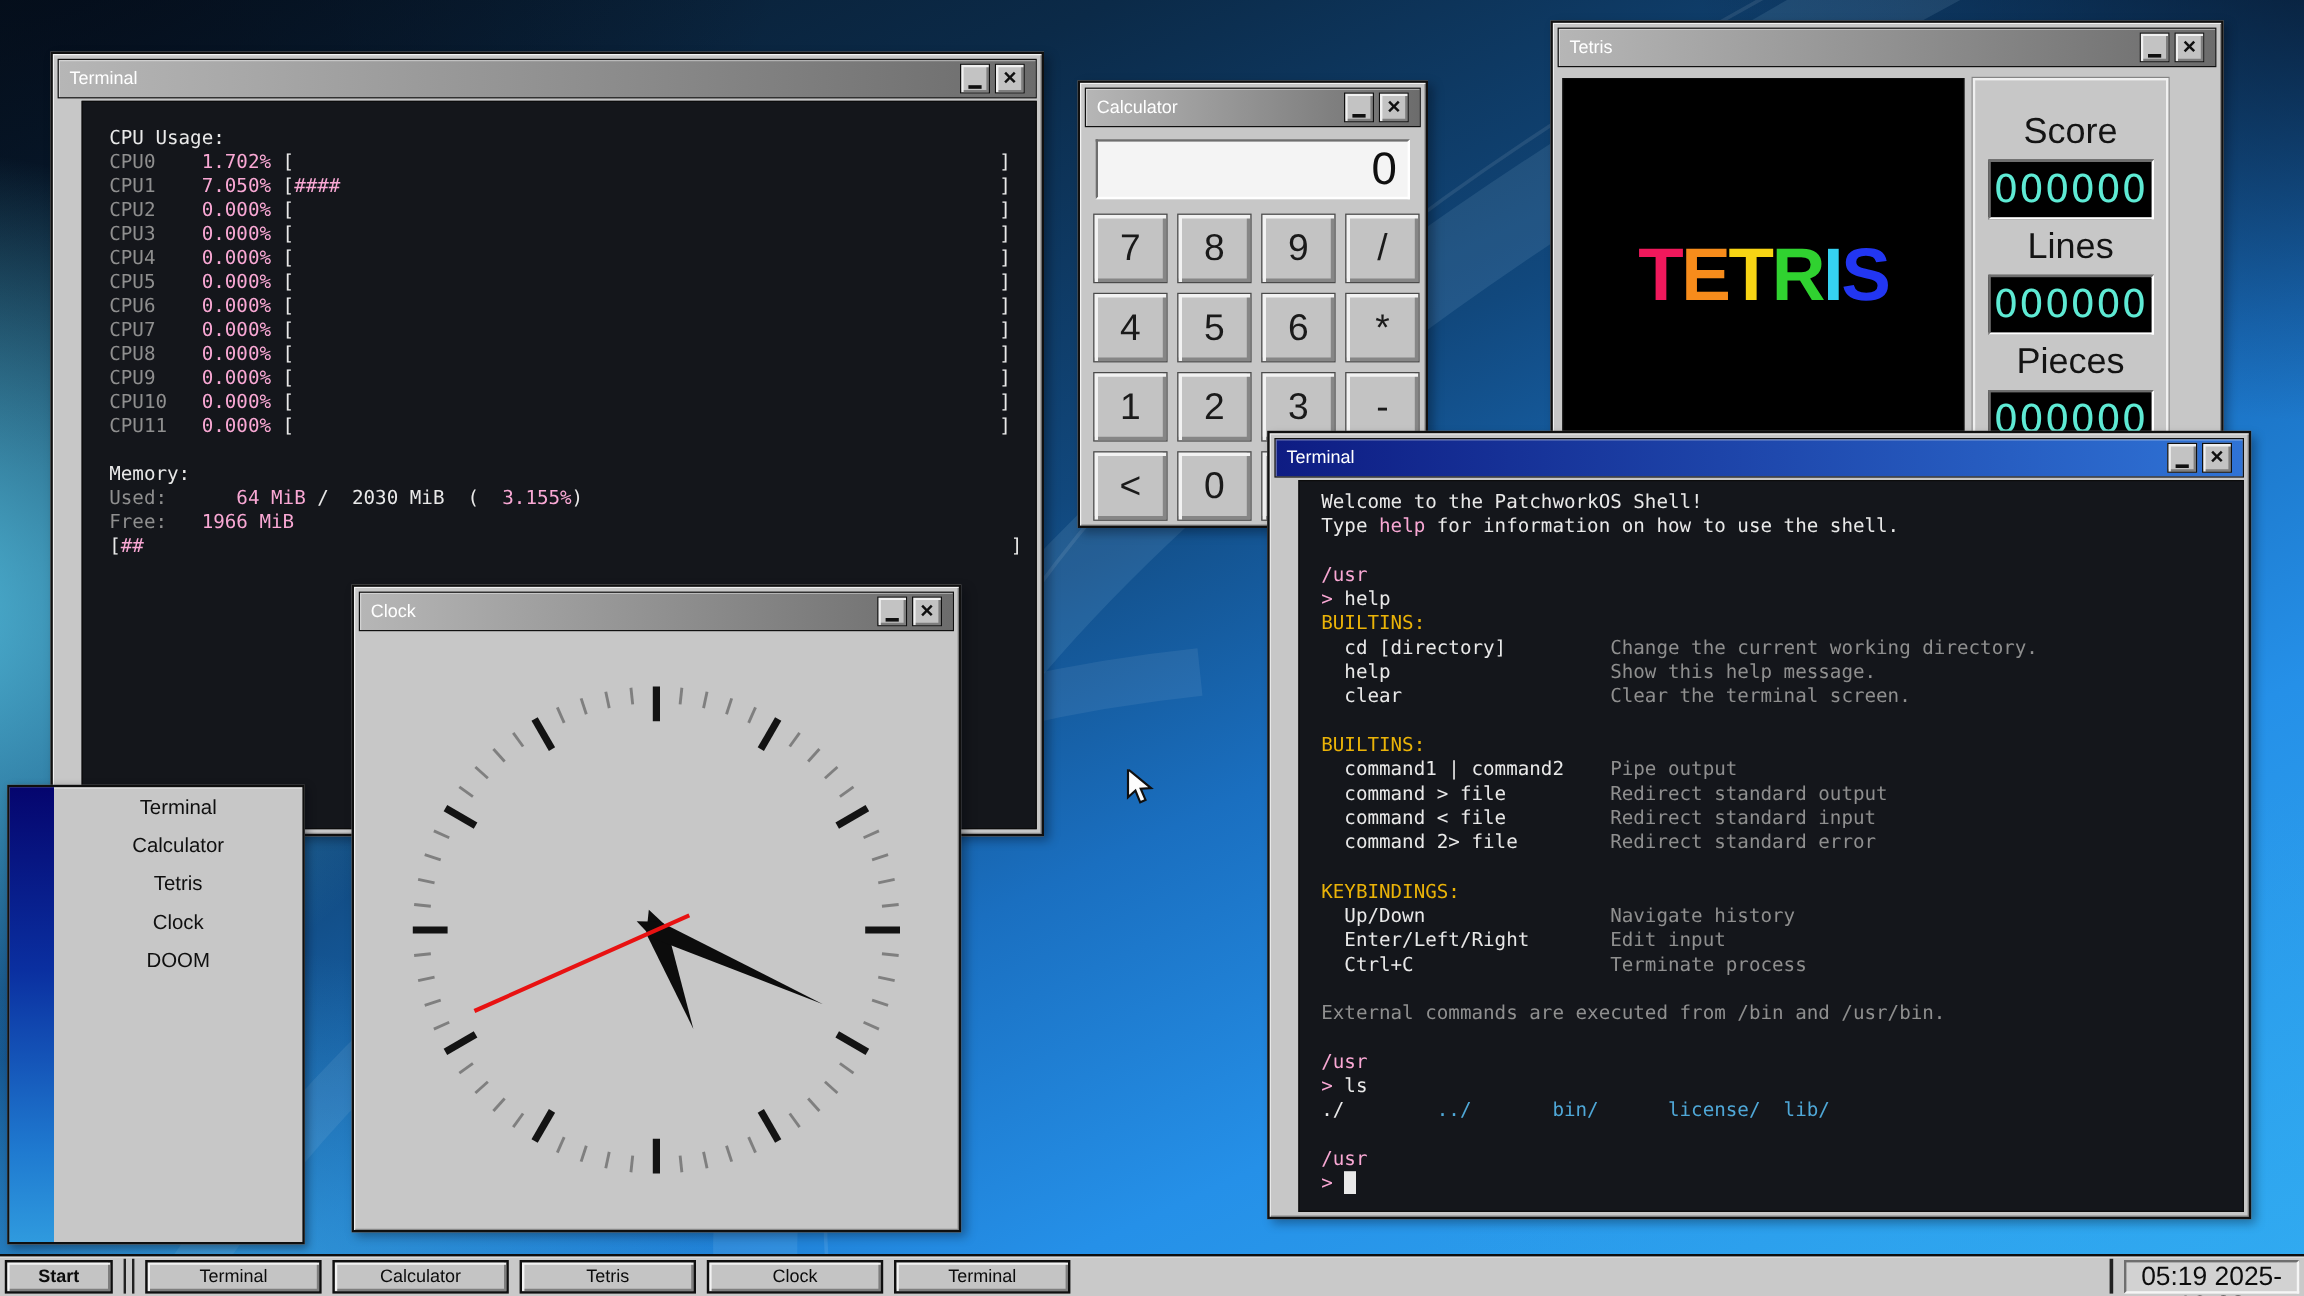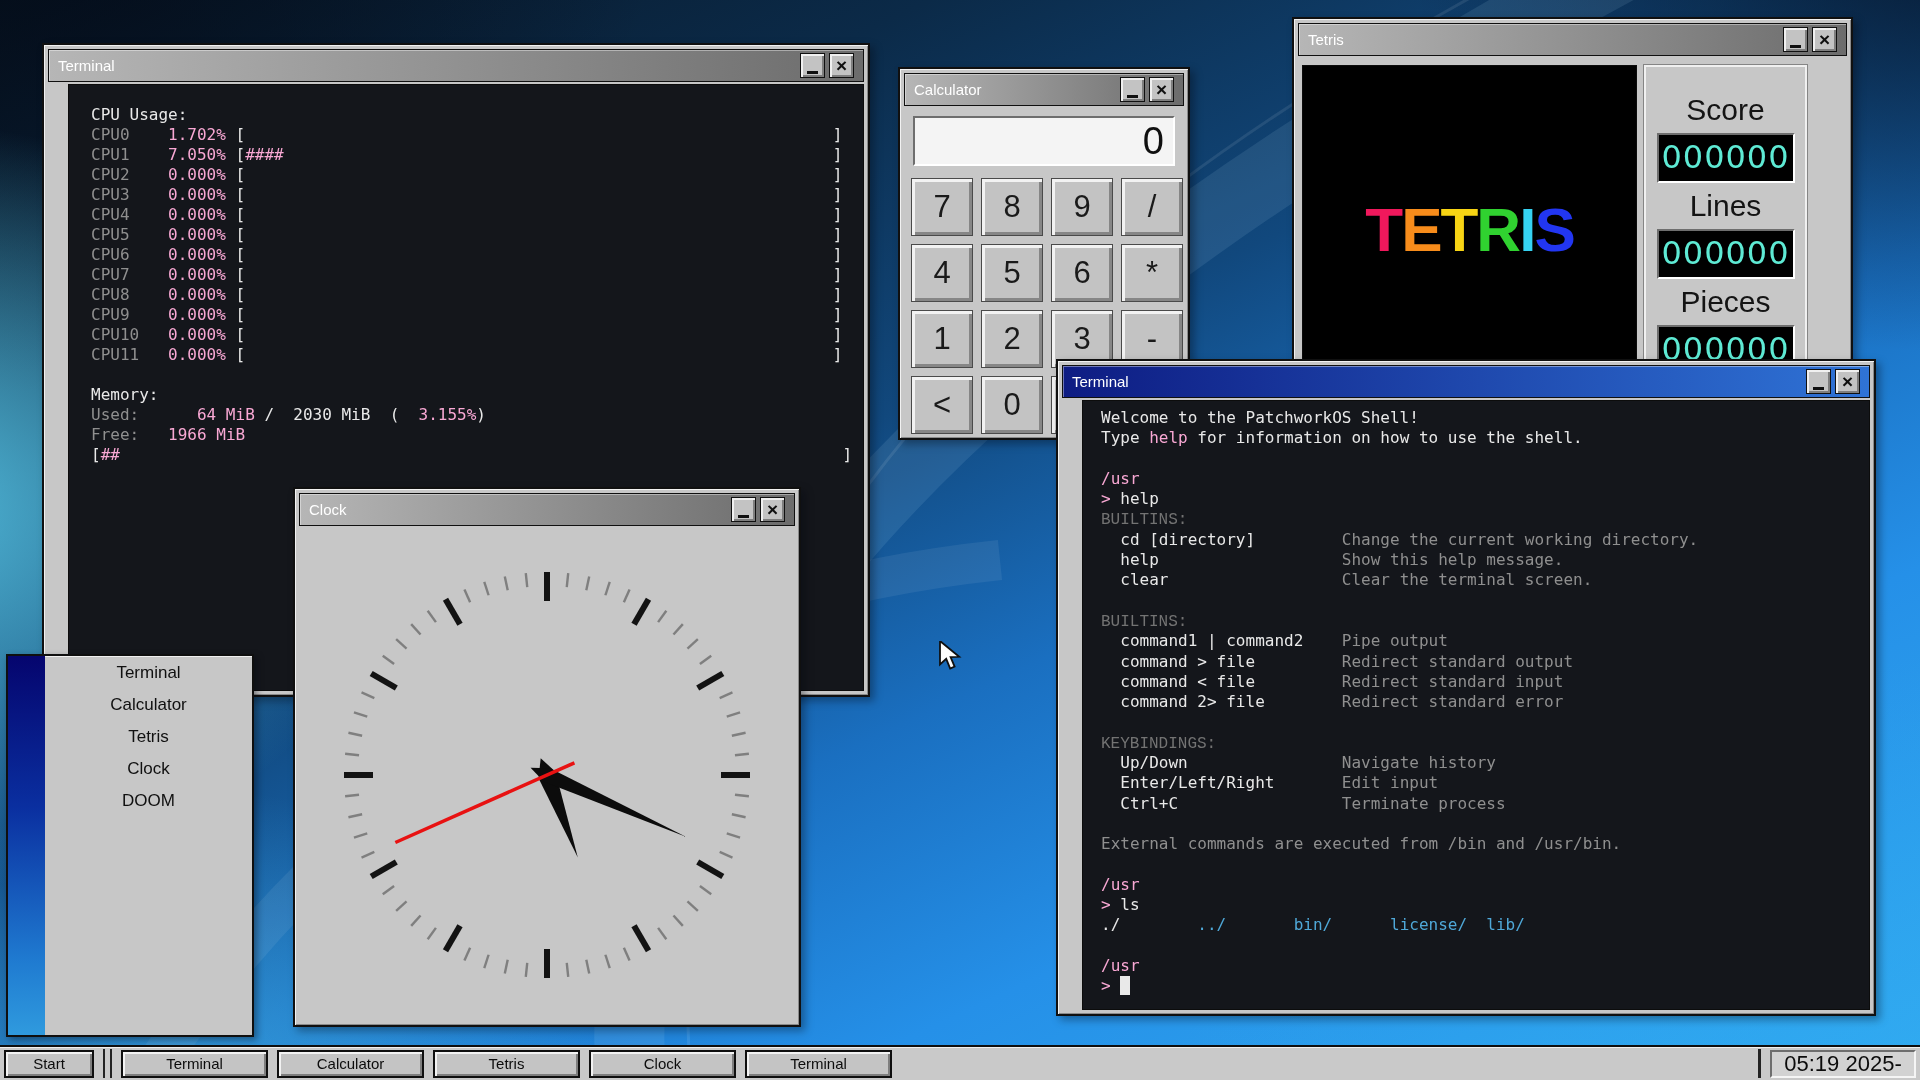--- a/index.html
+++ b/index.html
@@ -30,21 +30,21 @@
   .wbtn .minbar{width:11px;height:3px;background:#101010;margin-top:13px;}
   .wbtn.close{font-size:19px;font-weight:bold;line-height:1;}
   
   .term{position:absolute;left:4px;right:4px;top:39px;bottom:4px;background:#14161b;
         border:1px solid #0c0c0c;overflow:hidden;margin-left:20px;}
   .tline{white-space:pre;font-family:"DejaVu Sans Mono",monospace;font-size:16px;height:20px;line-height:20px;}
   #t2 .tline{height:20.3px;line-height:20.3px;}
   #t1 .term{padding:20px 0 0 22px;}
   #t2 .term{padding:7px 0 0 18px;}
   .c-w{color:#e9e9e9;} .c-g{color:#f9a8d4;text-align:right;} .c-gy{color:#8f8f8f;}
-  .c-o{color:#737373;font-family:Liberation Mono, monospace;} .c-c{color:#4fa8d8;}
+  .c-o{color:#eab308;} .c-c{color:#4fa8d8;}
   .c-cur{background:#e9e9e9;color:#e9e9e9;}
   
   .calc-display{position:absolute;left:13px;right:13px;top:47px;height:46px;background:#f4f4f4;
         border:2px solid;border-color:#6e6e6e #fff #fff #6e6e6e;
         font-size:38px;line-height:46px;text-align:right;padding-right:9px;color:#101010;}
   .calc-grid{position:absolute;left:11px;top:109px;display:grid;
         grid-template-columns:repeat(4,62px);grid-auto-rows:58px;gap:8px;}
   .calc-btn{background:#c3c3c3;border:1px solid #4a4a4a;box-sizing:border-box;
         box-shadow:inset 3px 3px 0 #f2f2f2, inset -3px -3px 0 #868686;
         font-size:31px;color:#1a1a1a;display:flex;align-items:center;justify-content:center;cursor:default;}
@@ -66,21 +66,21 @@
   .menu-stripe{width:37px;background:linear-gradient(180deg,#05056e 0%,#0a2fa0 40%,#1f7ad0 80%,#2f9ade 100%);}
   .menu-items{flex:1;padding-top:1px;}
   .menu-item{height:32px;line-height:32px;text-align:center;font-size:17px;color:#101010;cursor:default;}
   
   #taskbar{position:absolute;left:0;right:0;bottom:0;height:35px;background:#c9c9c9;
         border-top:2px solid #0e0e0e;box-shadow:inset 0 1px 0 #f0f0f0;
         display:flex;align-items:center;padding:0 4px;gap:9px;z-index:7;box-sizing:border-box;}
   .tb-btn{height:28px;border:2px solid #0f0f0f;background:#c4c4c4;box-sizing:border-box;
         box-shadow:inset 2px 2px 0 #f2f2f2, inset -2px -2px 0 #7e7e7e;
         font-size:15px;line-height:23px;text-align:center;color:#0c0c0c;cursor:default;}
-  .tb-start{width:90px;}
+  .tb-start{width:90px;font-weight:bold;}
   .tb-task{width:147px;}
   .tb-sep{width:5px;height:29px;border-left:2px solid #222;border-right:2px solid #222;}
   .tb-sep2{width:3px;height:29px;background:#222;margin-left:auto;}
   .tb-clock{width:146px;height:28px;border:2px solid;border-color:#6e6e6e #f5f5f5 #f5f5f5 #6e6e6e;
         background:#d2d2d2;font-size:22px;line-height:24px;text-align:center;color:#0c0c0c;box-sizing:border-box;}
   
   #cursor{position:absolute;left:938px;top:641px;z-index:10;pointer-events:none;}
 </style>
 </head>
 <body>

